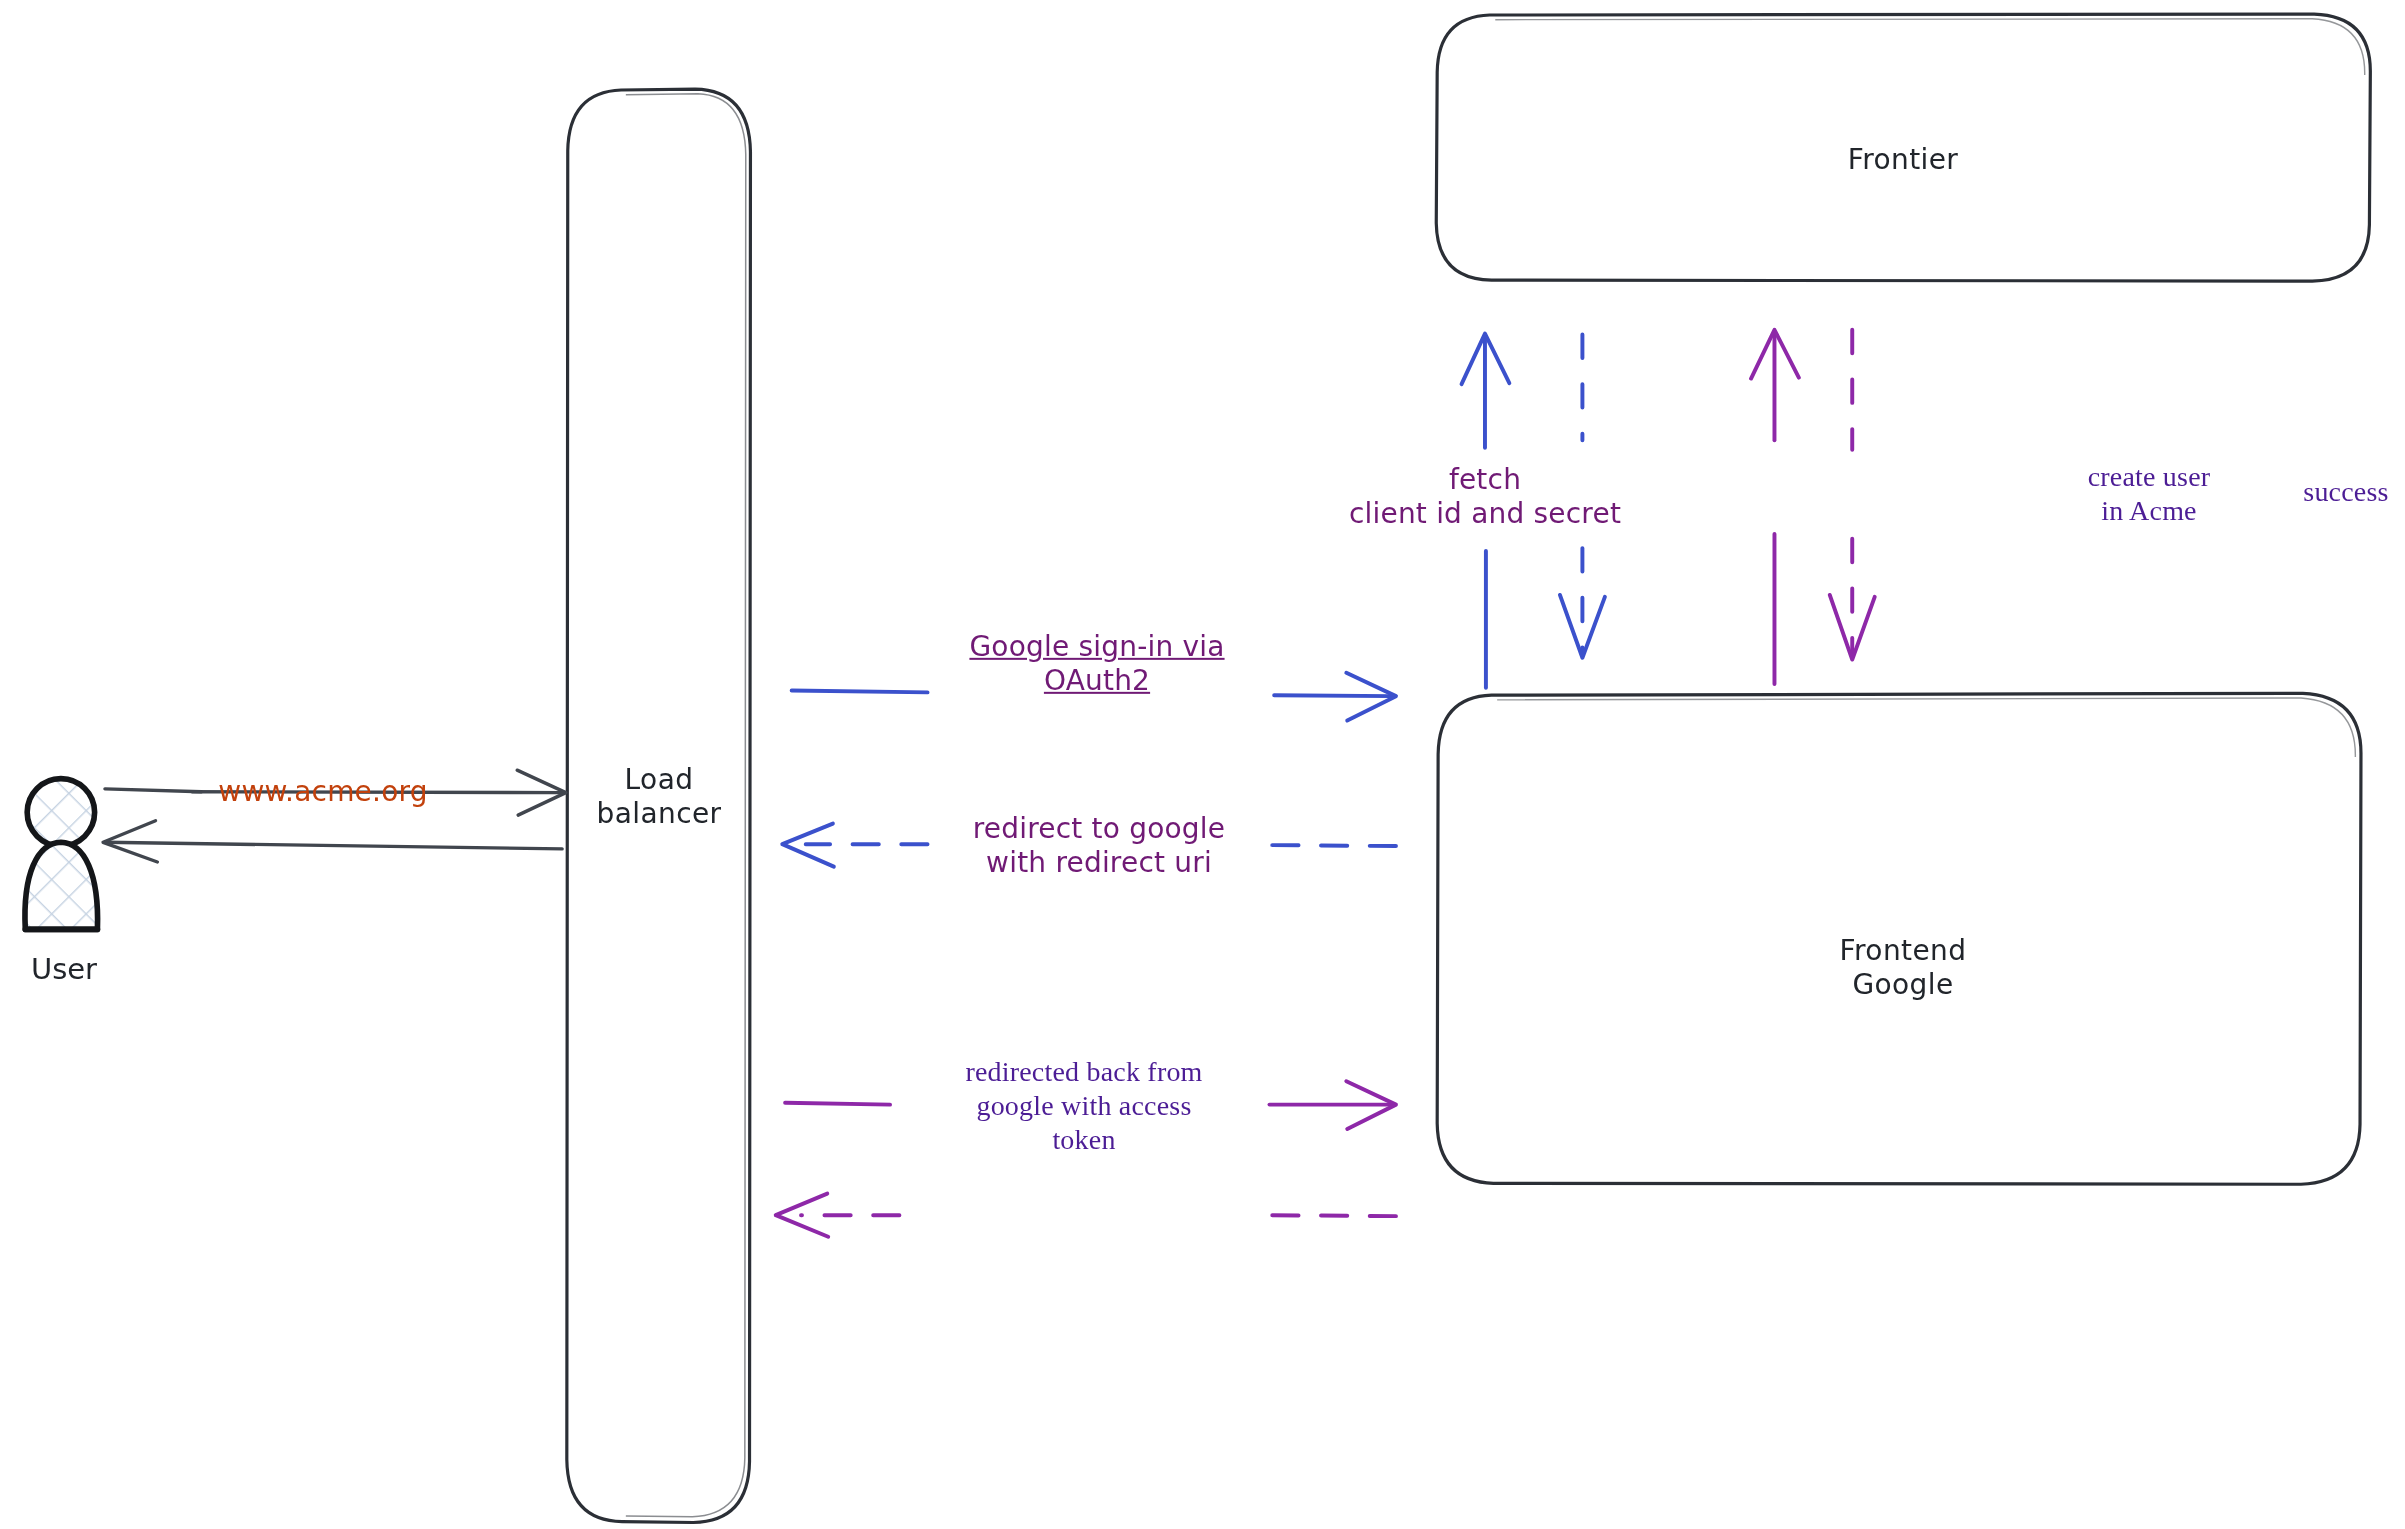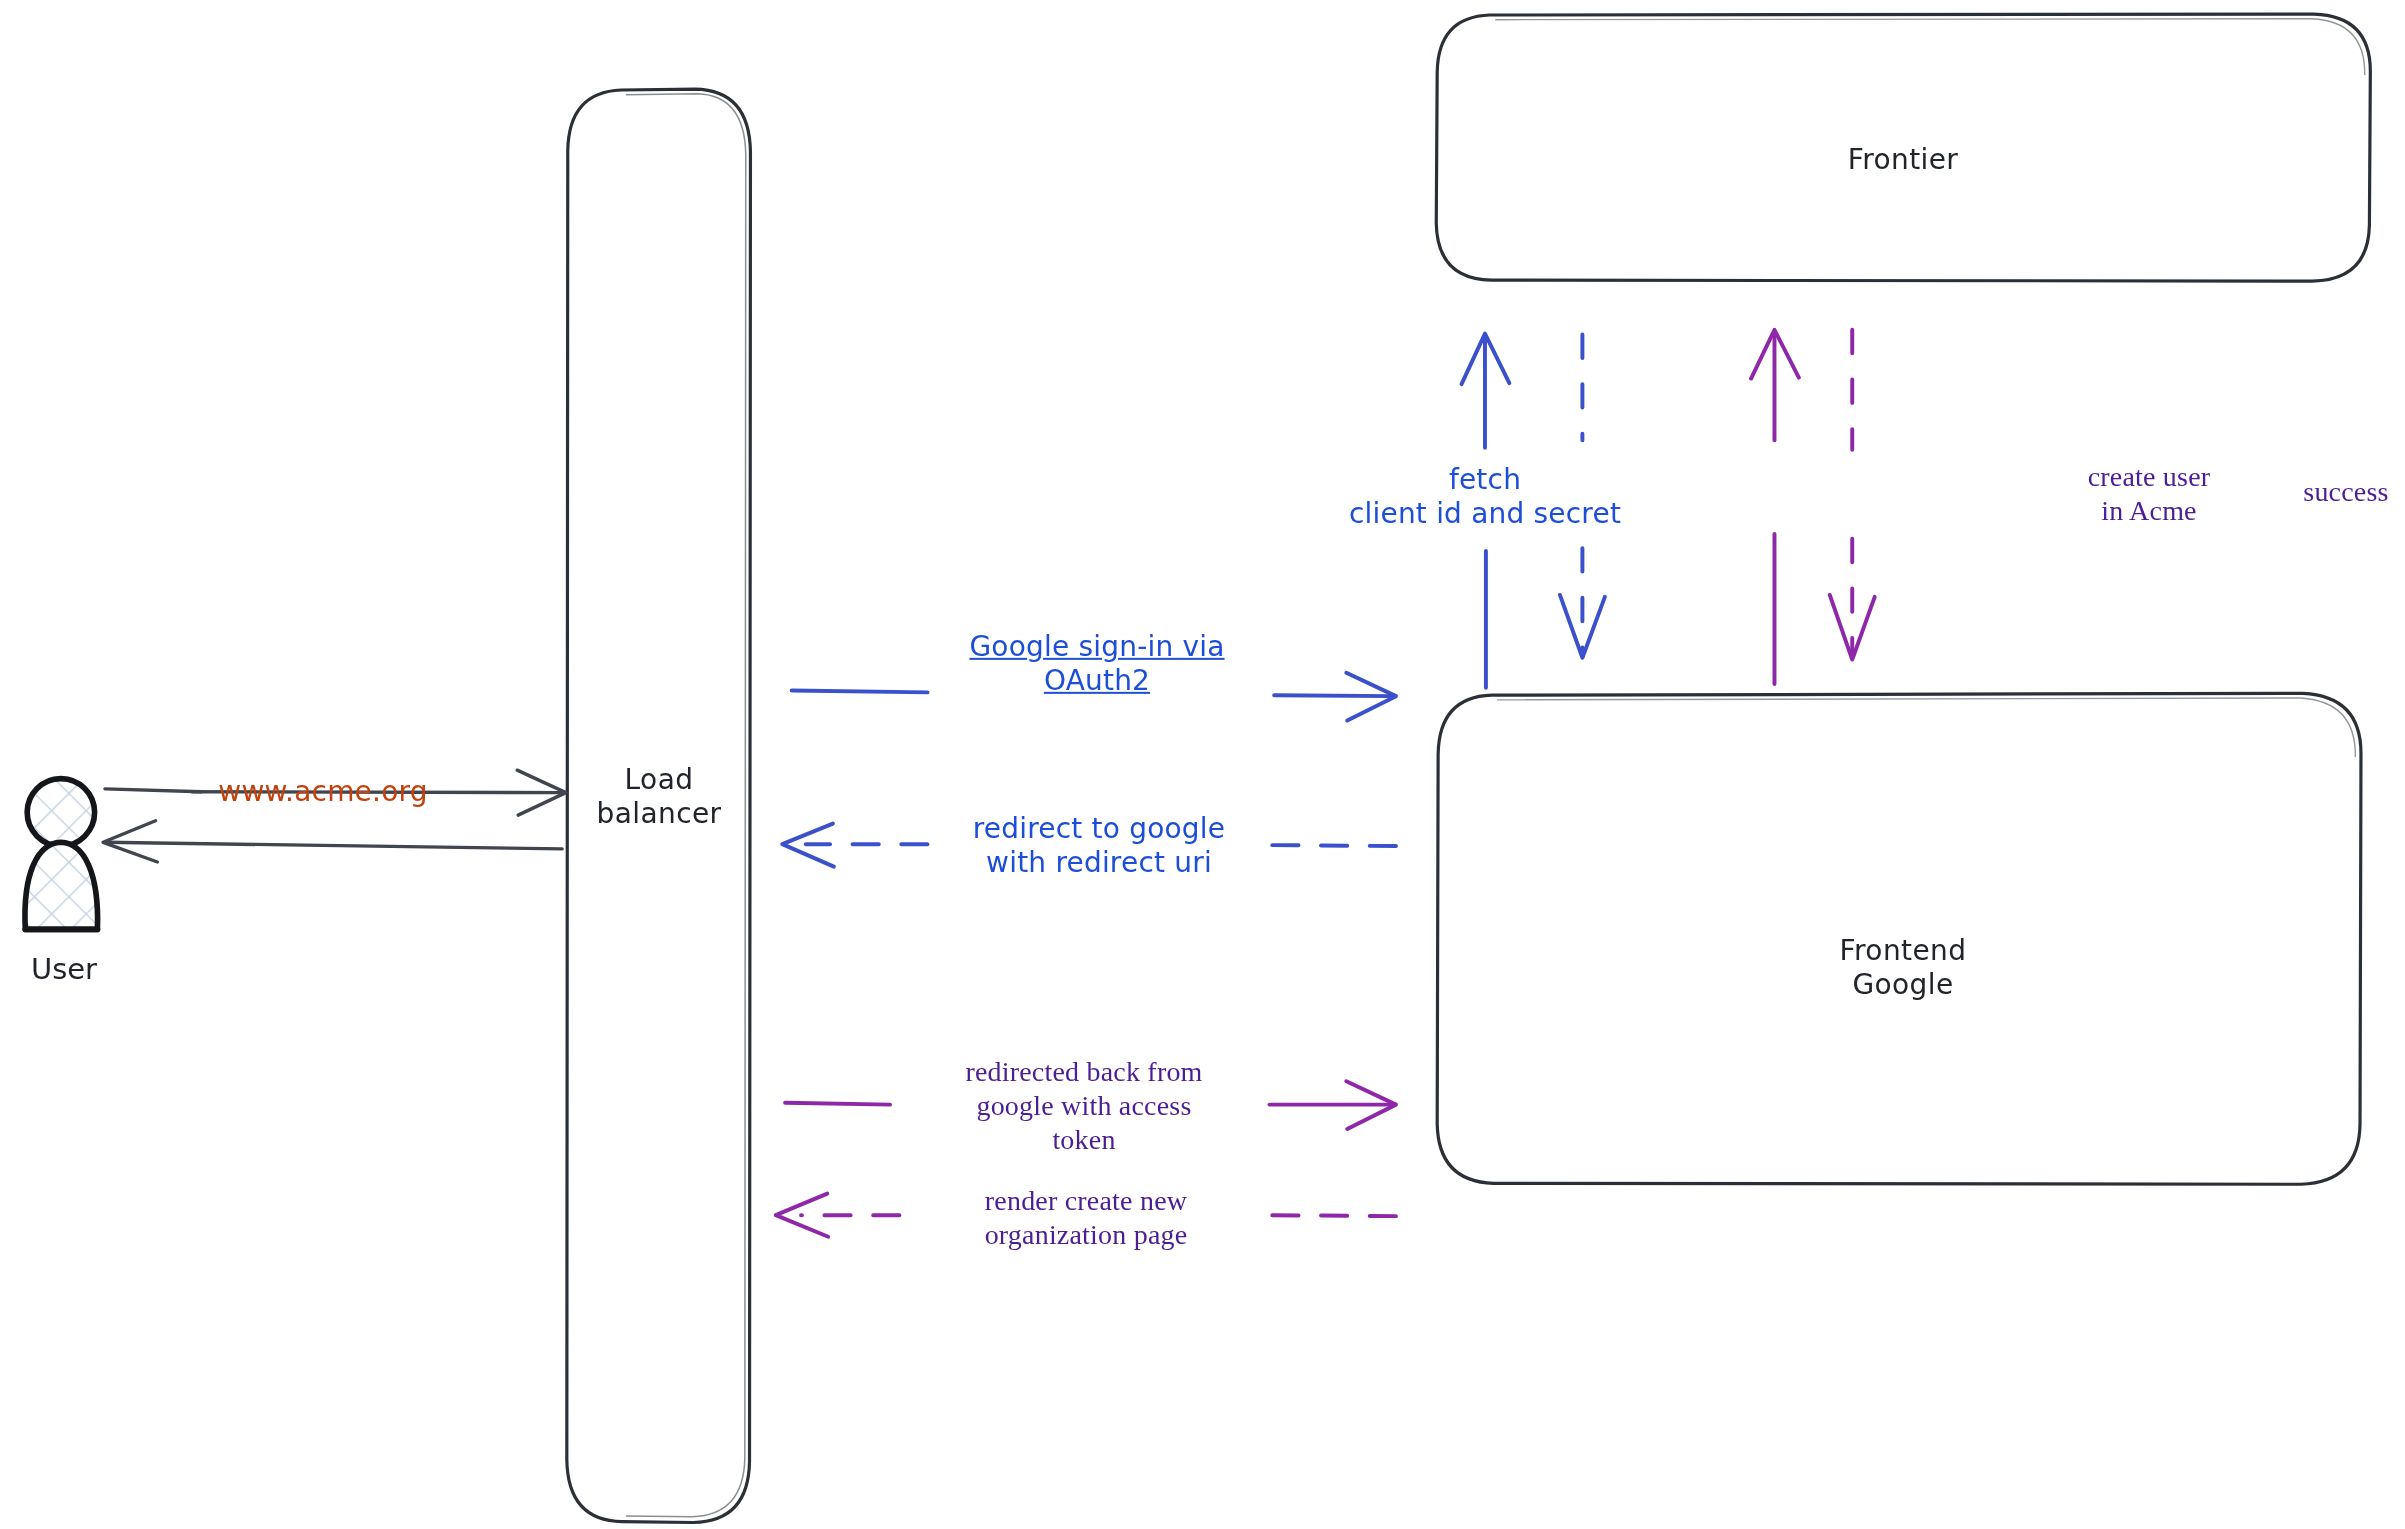--- a/index.html
+++ b/index.html
@@ -42,21 +42,21 @@
     margin-top: 12px;
   }
   .actor-label {
     color: #21252b;
     font-size: 29px;
   }
   .edge-label {
     font-size: 28px;
     letter-spacing: 0.2px;
   }
-  .edge-label.blue { color: #1d4ed8; }
+  .edge-label.blue { color: #701a75; }
   .edge-label.purple { color: #4c1d95; font-family: Liberation Serif, serif; }
   .edge-label.dark  { color: #c2410c; }
   .centerbox {
     transform: translate(-50%, -50%);
   }
   .node-shape,
   .actor-shape,
   .edge-line {
     position: absolute;
   }
@@ -200,22 +200,20 @@
   <div class="edge-label blue centerbox" style="left:1097px; top:664px; width:431px;text-decoration:underline;">Google sign-in via
 OAuth2</div>
 
   <div class="edge-label blue centerbox" style="left:1099px; top:846px; width:431px;text-align:center;">redirect to google
 with redirect uri</div>
 
   <div class="edge-label purple centerbox" style="left:1084px; top:1106px; width:440px;">redirected back from
 google with access
 token</div>
 
-  <div class="edge-label purple centerbox" style="left:1086px; top:1218px; width:440px;">render create new
-organization page</div>
 
   <div class="edge-label blue centerbox" style="left:1485px; top:497px; width:403px;">fetch
 client id and secret</div>
 
 
   <div class="edge-label purple centerbox" style="left:2149px; top:494px; width:281px;">create user
 in Acme</div>
 
   <div class="edge-label purple centerbox" style="left:2346px; top:492px; width:178px;">success</div>
 

